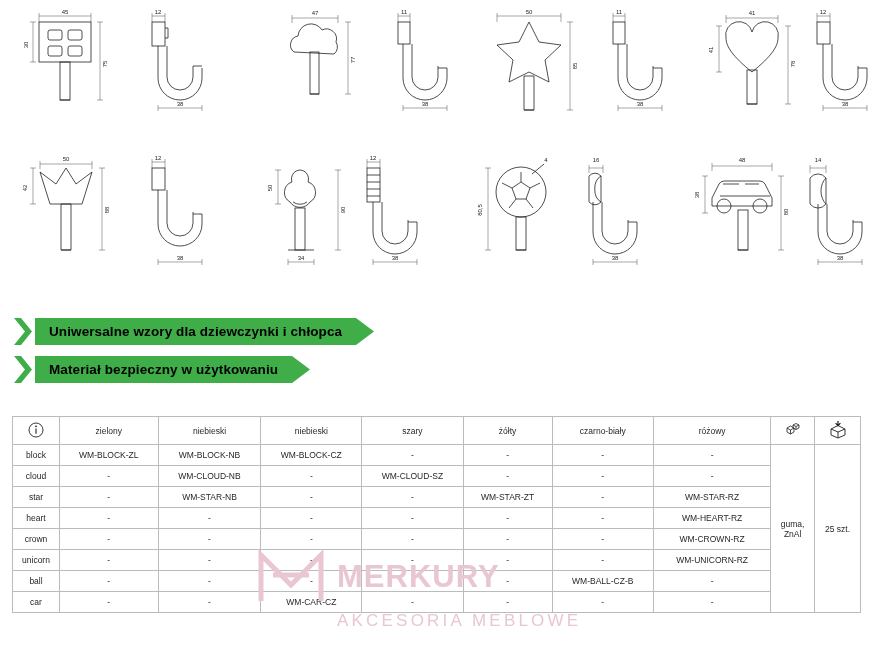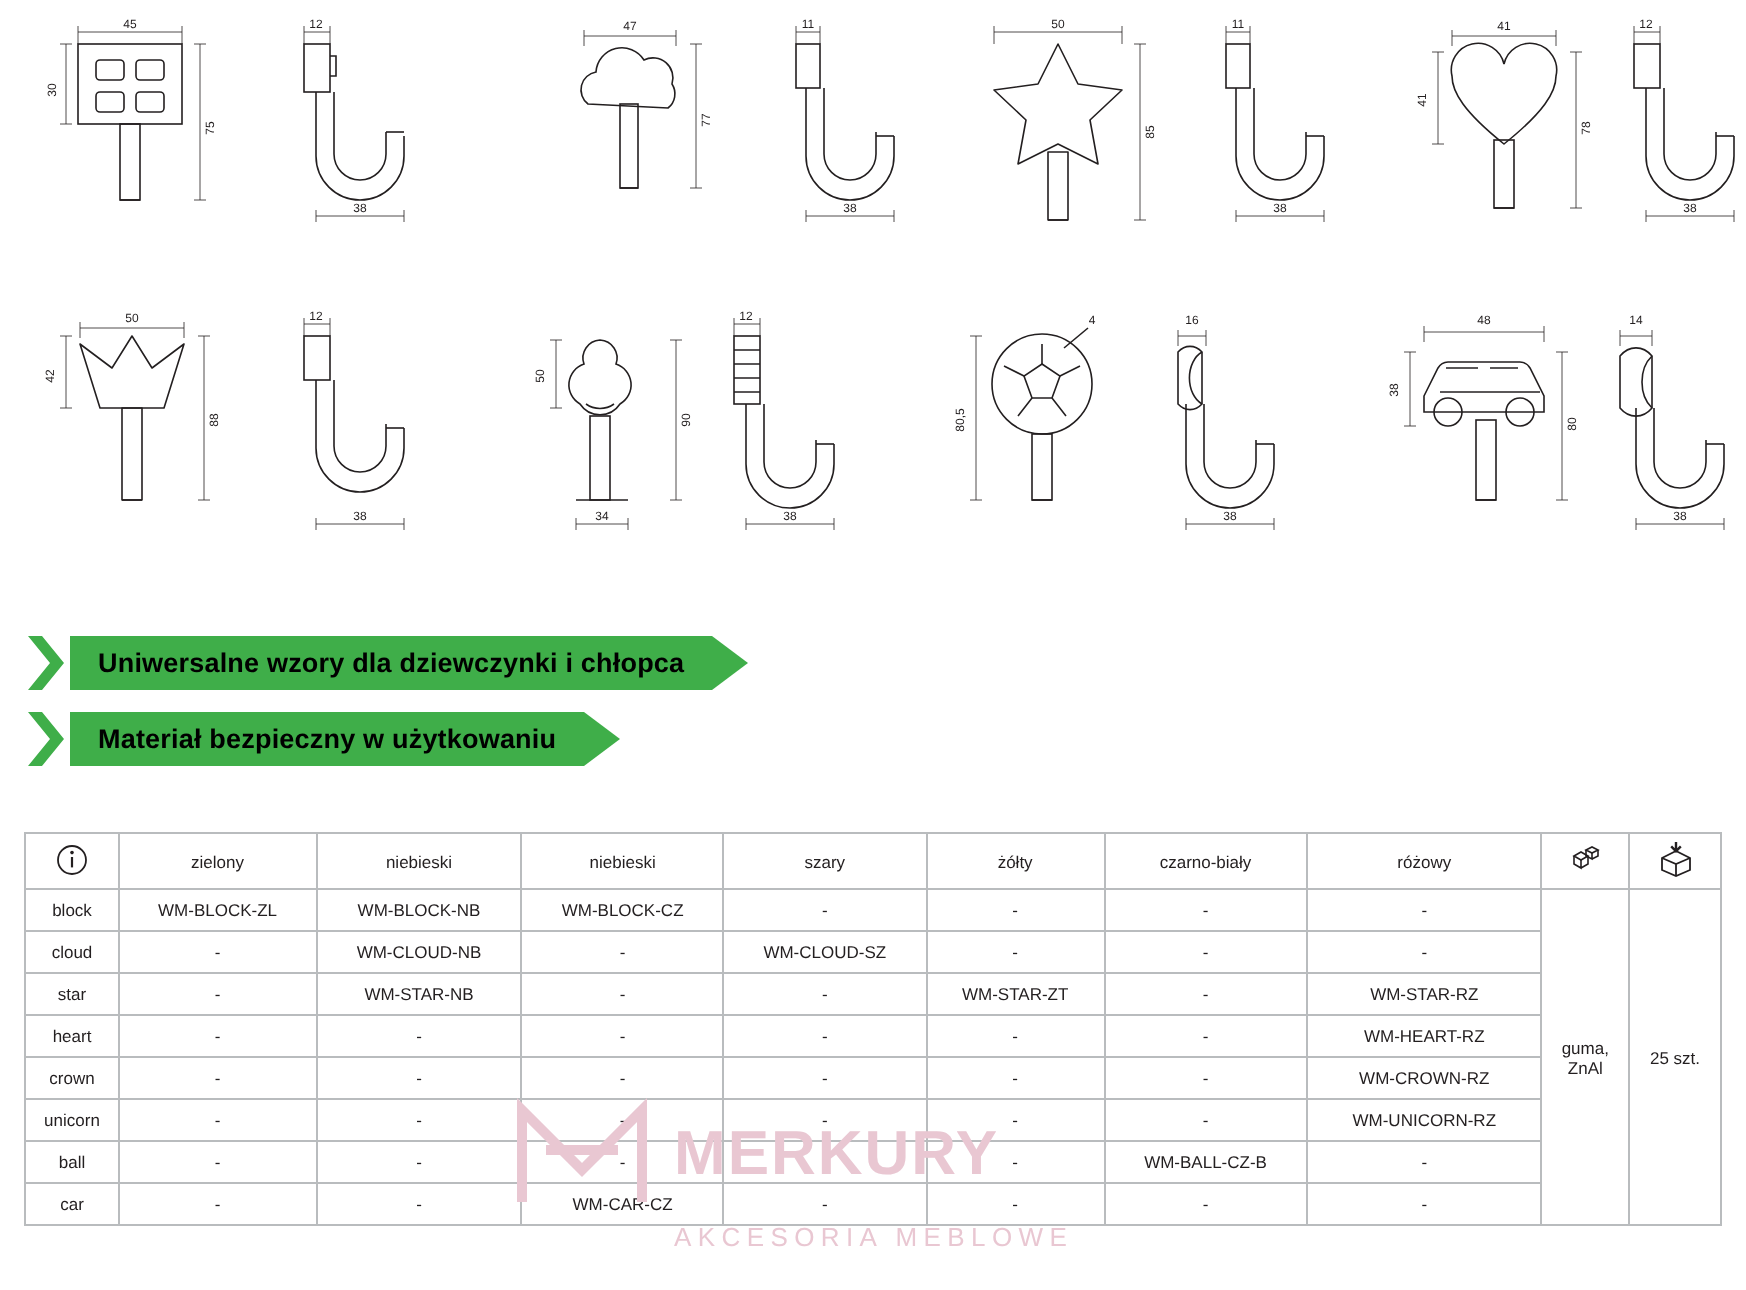--- a/index.html
+++ b/index.html
@@ -52,21 +52,21 @@
   table.codes th.col-first { width: 47px; }
   .mat-cell, .pack-cell { font-size: 8.5px; }
   .icon-info, .icon-paint, .icon-cubes, .icon-box { display: inline-block; }
 
   
   .watermark {
     position: absolute; left: 255px; top: 545px; width: 420px; height: 78px;
     pointer-events: none; opacity: 1;
   }
   .wm-text { font-size: 31px; font-weight: bold; color: #e9c7d2; letter-spacing: 1px; line-height: 1; text-align: center; }
-  .wm-sub { font-size: 13px; color: #e9c7d2; letter-spacing: 3.2px; margin-top: 4px; }
+  .wm-sub { font-size: 17px; color: #e9c7d2; letter-spacing: 3.2px; margin-top: 4px; }
 </style>
 </head>
 <body>
 
 <div class="page">
 
   <div class="drawings">
 
     <div class="cell" style="left:14px; top:4px;">
       <svg width="110" height="130" viewBox="0 0 110 130">

